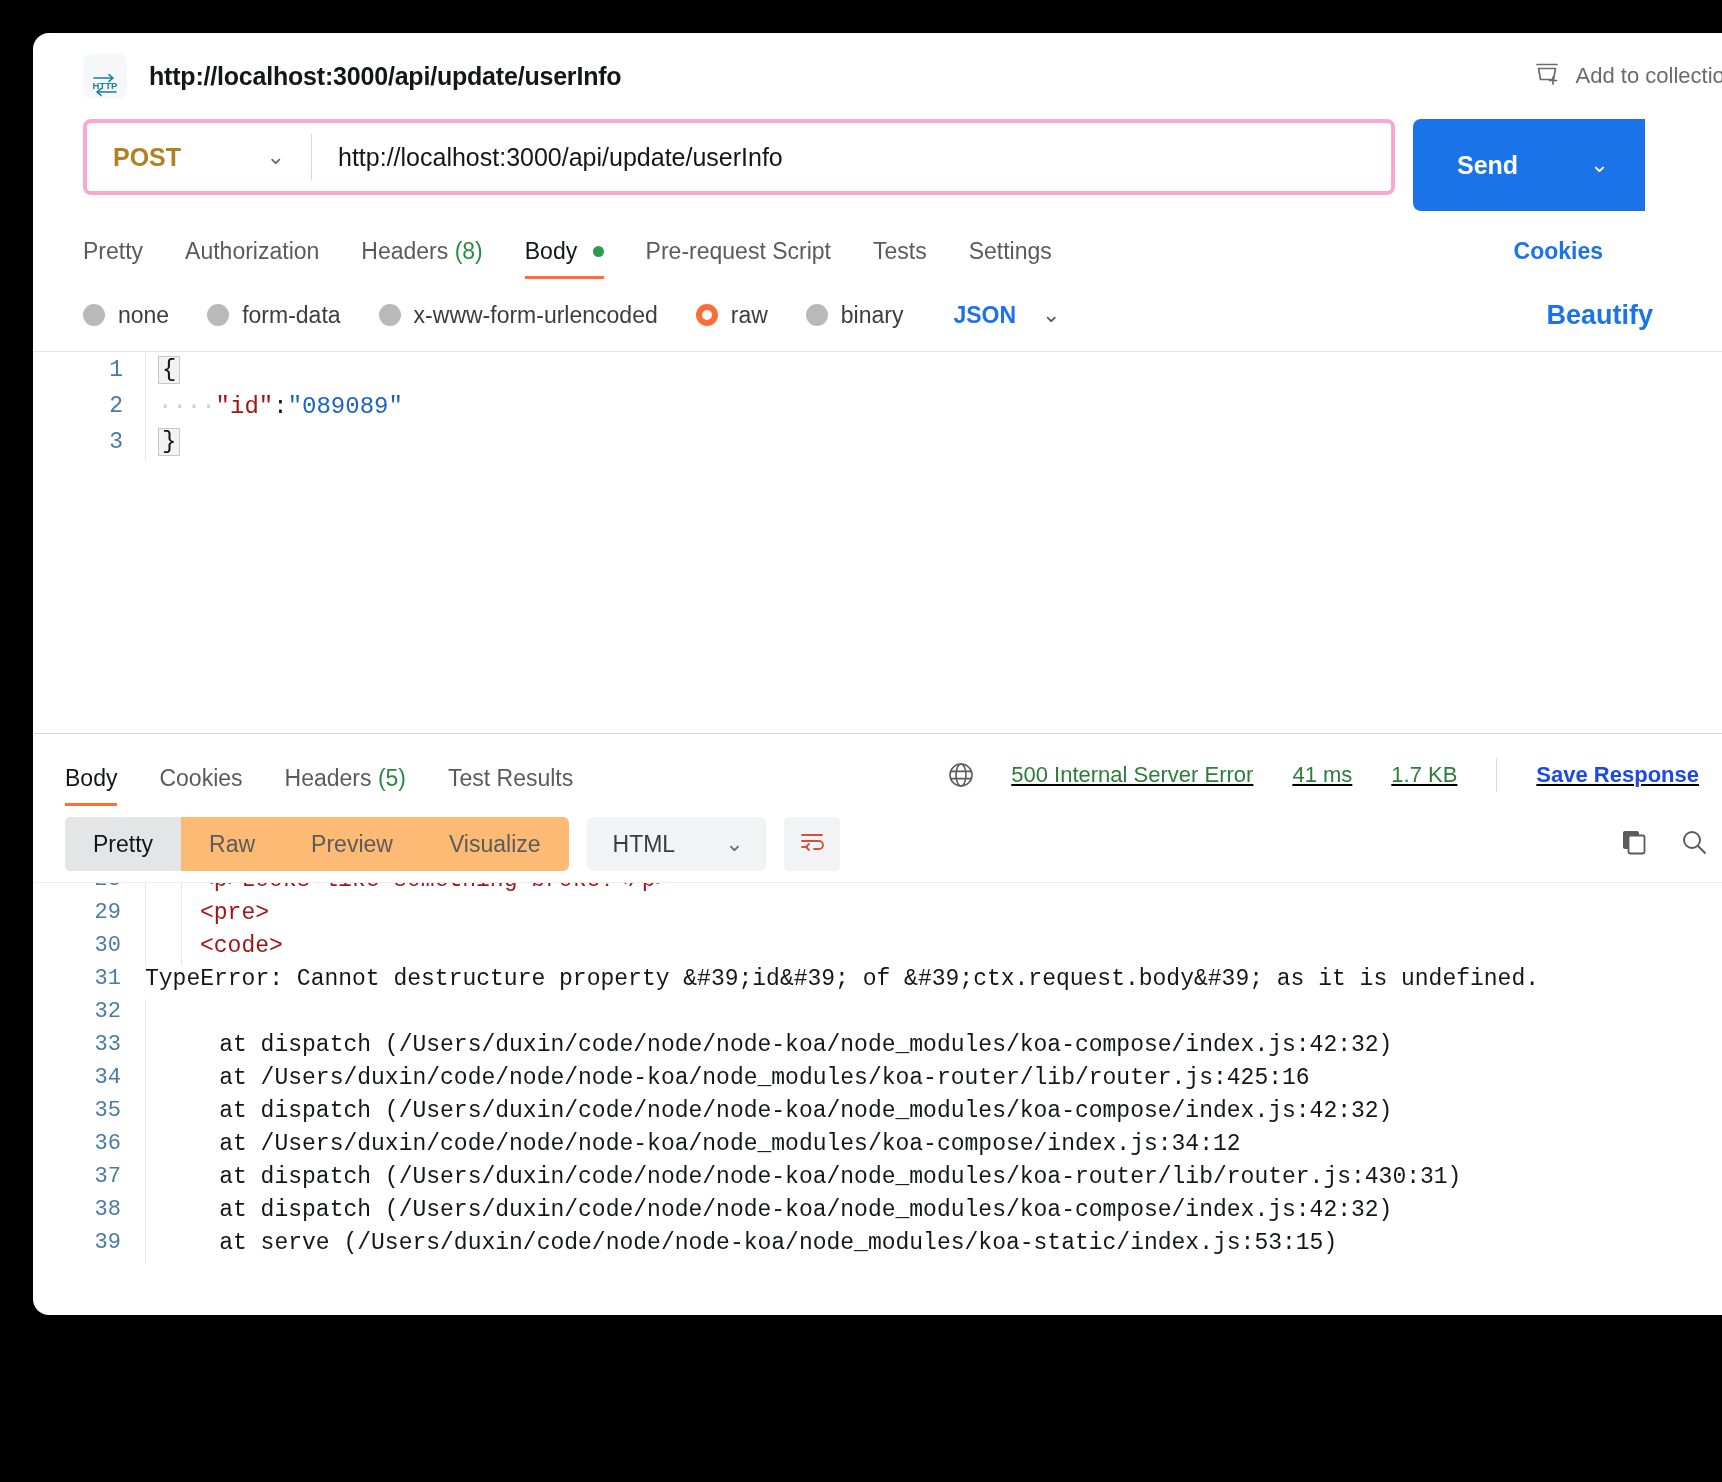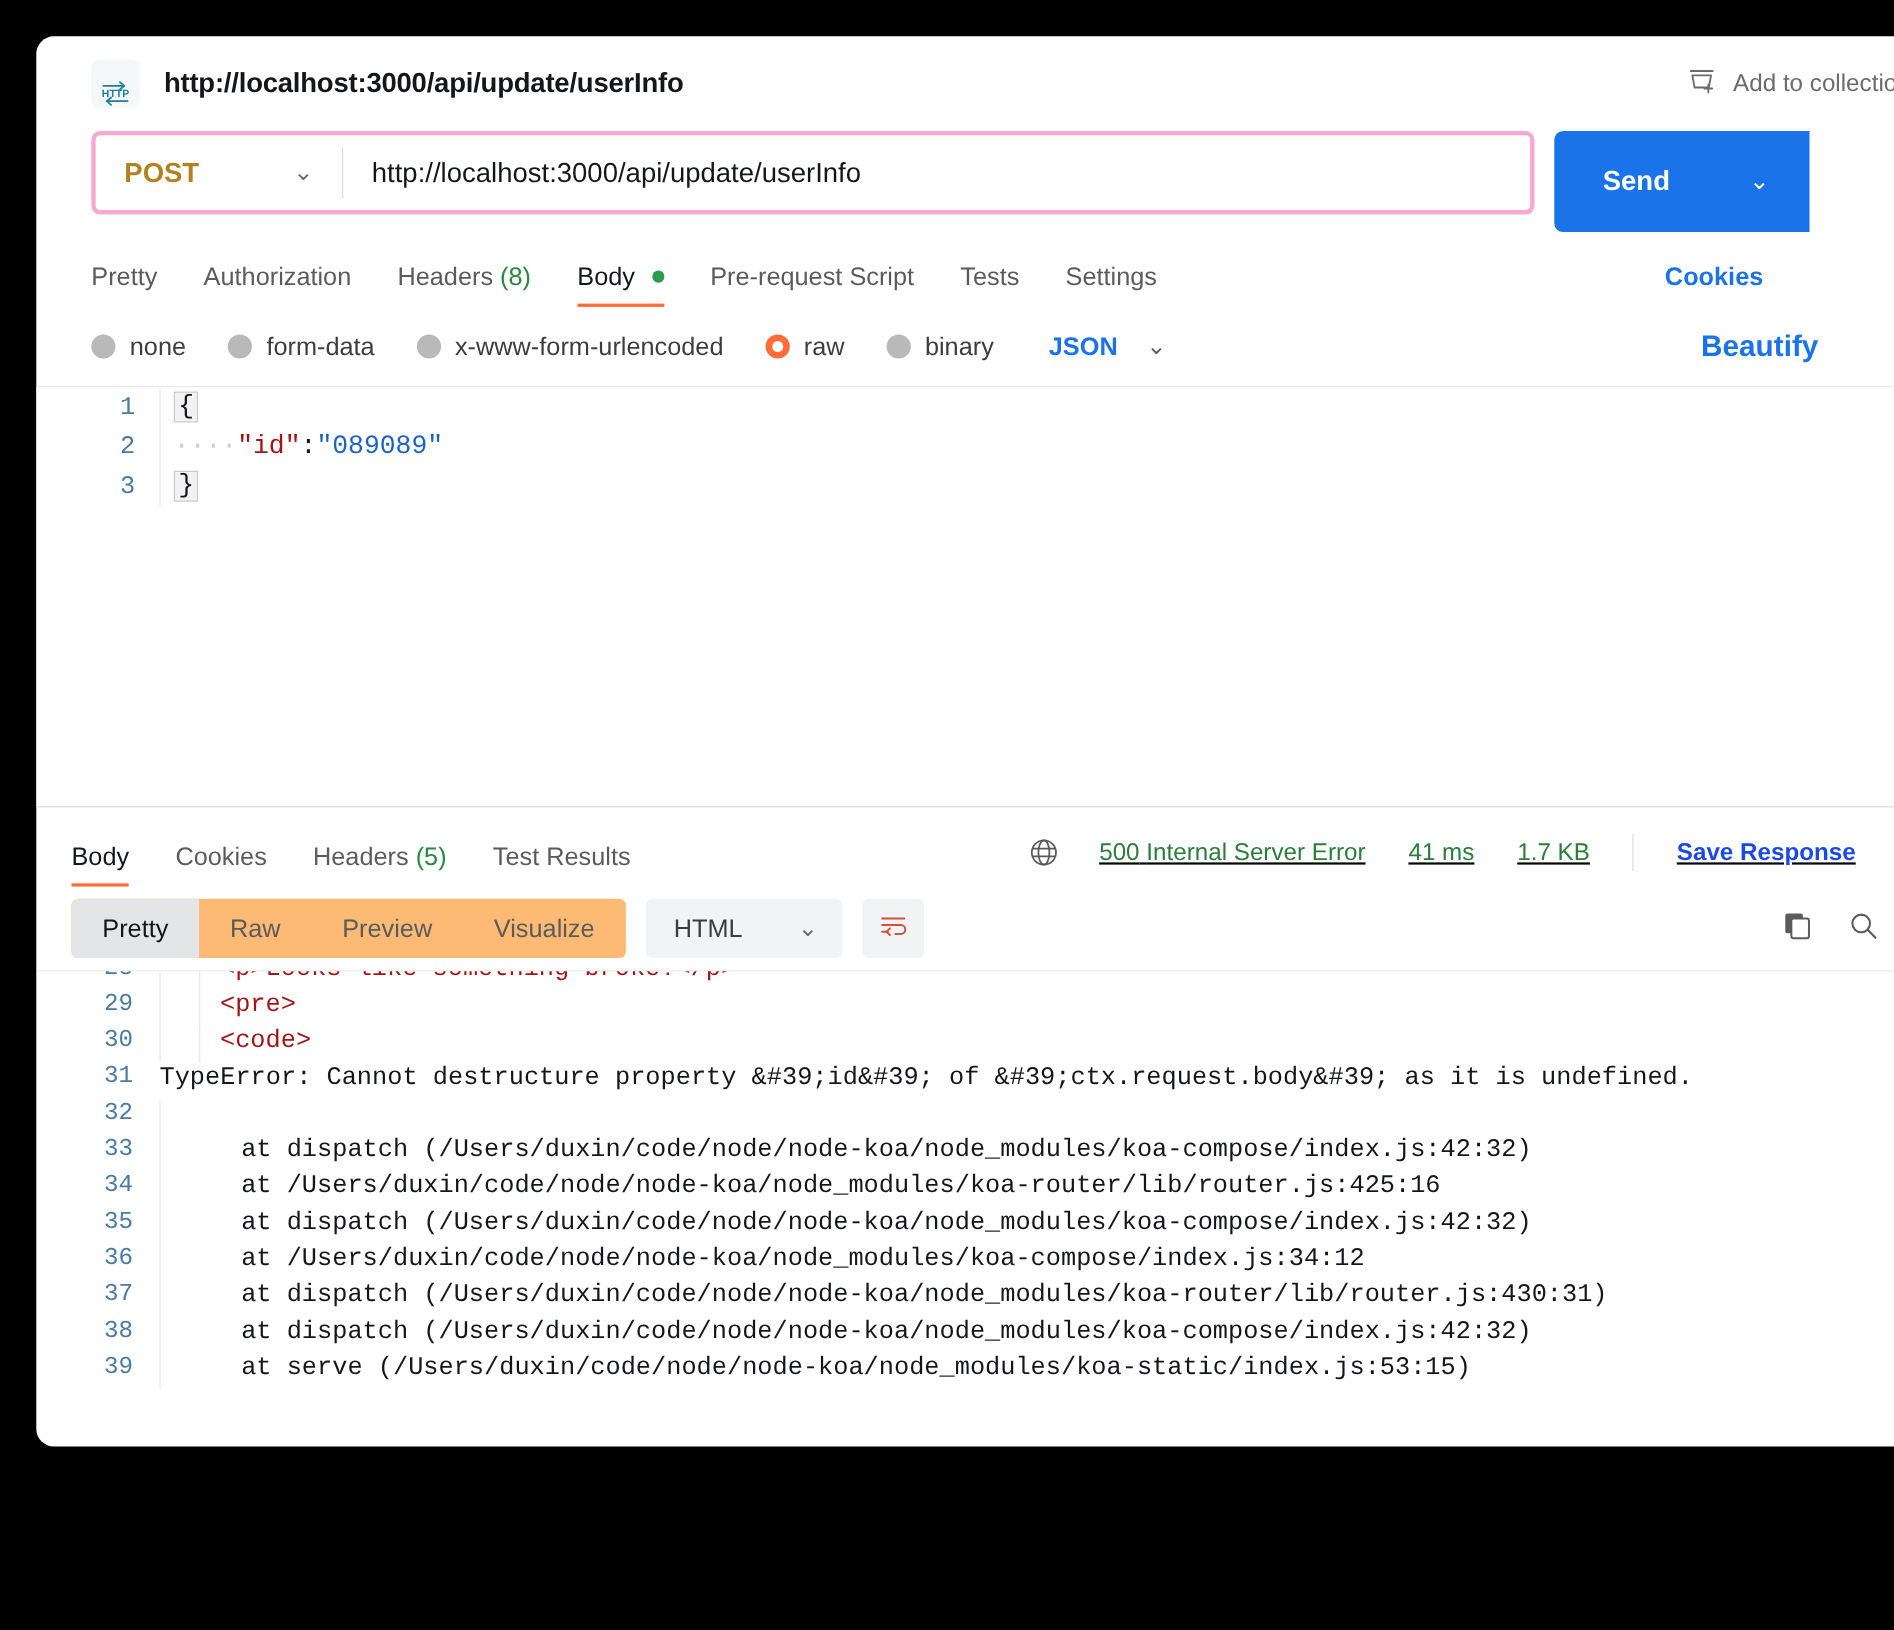--- a/index.html
+++ b/index.html
@@ -276,21 +276,21 @@
     font-size: 22px;
     white-space: nowrap;
     text-decoration: underline;
   }
   .globe-icon { color: #5b5b5b; margin-right: 22px; display:flex; }
   .status-text { color: #2b7d3a; margin-right: 26px; }
   .status-code { font-weight: 400; }
   .status-time { color: #2b7d3a; margin-right: 26px; }
   .status-size { color: #2b7d3a; margin-right: 26px; }
   .vdivider { width: 1px; height: 34px; background: #d6d9dc; margin-right: 26px; }
-  .save-response { color: #1a49e8; font-weight: 700; cursor: pointer; margin-right: 24px; }
+  .save-response { color: #1a49e8; font-weight: 700; cursor: pointer; margin-right: 12px; }
 
   
   .resp-toolbar {
     display: flex; align-items: center;
     padding: 0 0 0 32px;
     height: 76px;
     gap: 18px;
     position: relative;
   }
   .seg-group {

